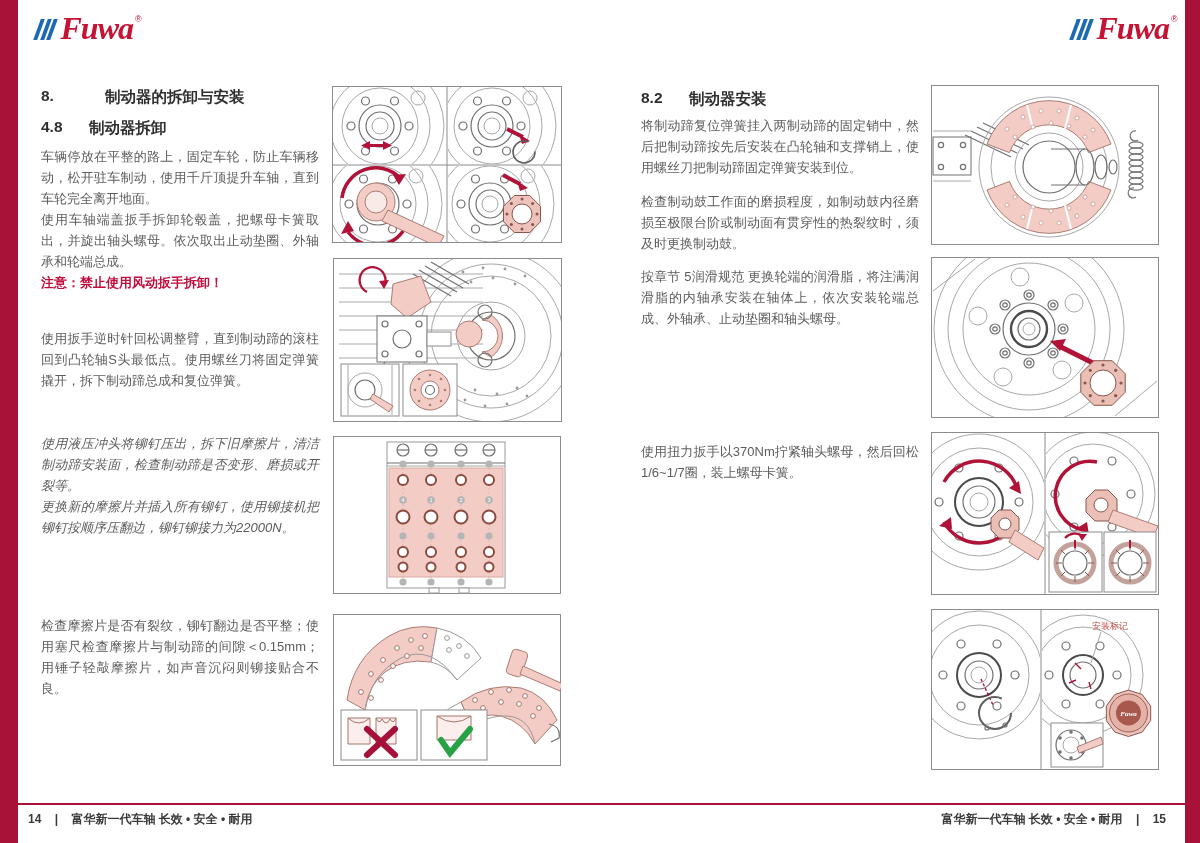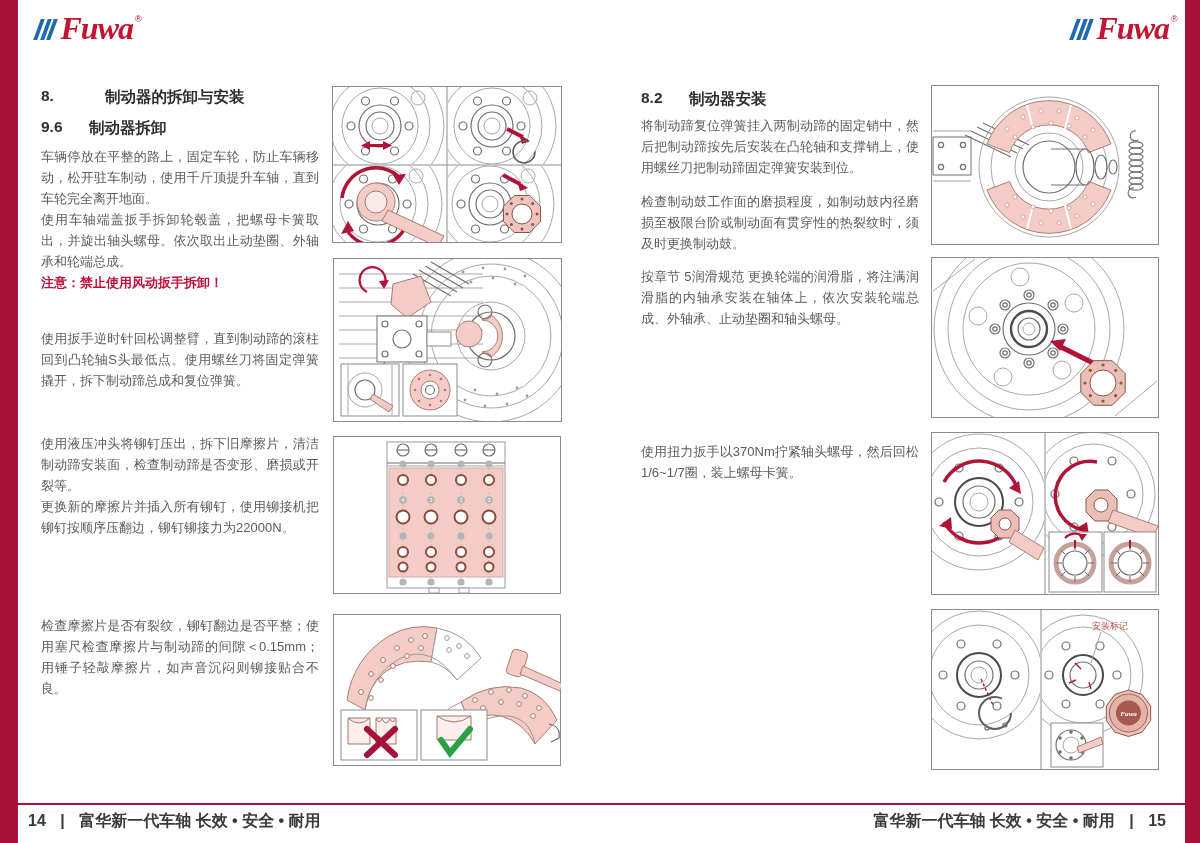--- a/index.html
+++ b/index.html
@@ -21,21 +21,21 @@
   
   .fig{position:absolute;background:#3b82f6;}
   .fig svg{display:block;}
   .ln{fill:none;stroke:#a8a8a8;stroke-width:1;}
   .ln2{fill:none;stroke:#707070;stroke-width:1.2;}
   .pnk{fill:#f3ccc6;stroke:#ab7c72;stroke-width:1;}
   .redln{fill:none;stroke:#b11238;stroke-width:3.5;}
   .redthin{fill:none;stroke:#b11238;stroke-width:2.2;}
   
   .footer-rule{position:absolute;height:2px;background:#a91238;}
-  .footer-text{position:absolute;font-size:16px;font-weight:bold;color:#3a3a3a;white-space:nowrap;}
+  .footer-text{position:absolute;font-size:12px;font-weight:bold;color:#3a3a3a;white-space:nowrap;}
   .footer-text .sep{margin:0 10px;color:#3a3a3a;}
 </style>
 </head>
 <body>
 
 <div id="canvas">
 
   <div class="edge-bar" style="left:0;width:18px;"></div>
   <div class="edge-bar" style="right:0;width:15px;"></div>
 
@@ -53,30 +53,30 @@
         <span class="stripe"></span>
         <span class="stripe"></span>
         <span class="stripe"></span>
       </span>
     <span class="logo-text">Fuwa</span>
     <span class="logo-reg">®</span>
   </div>
 
   <div class="abs h1" style="left:41px;top:87px;">8.</div>
   <div class="abs h1" style="left:89px;top:87px;margin-left:16px;">制动器的拆卸与安装</div>
-  <div class="abs h1" style="left:41px;top:118px;">9.6</div>
+  <div class="abs h1" style="left:41px;top:118px;">4.8</div>
   <div class="abs h1" style="left:89px;top:118px;">制动器拆卸</div>
 
   <div class="abs body-text" style="left:41px;top:146px;">
     <div>车辆停放在平整的路上，固定车轮，防止车辆移动，松开驻车制动，使用千斤顶提升车轴，直到车轮完全离开地面。</div>
     <div>使用车轴端盖扳手拆卸轮毂盖，把螺母卡簧取出，并旋出轴头螺母。依次取出止动垫圈、外轴承和轮端总成。</div>
     <div class="note">注意：禁止使用风动扳手拆卸！</div>
   </div>
   <div class="abs body-text" style="left:41px;top:328px;">使用扳手逆时针回松调整臂，直到制动蹄的滚柱回到凸轮轴S头最低点。使用螺丝刀将固定弹簧撬开，拆下制动蹄总成和复位弹簧。</div>
-  <div class="abs body-text" style="left:41px;top:433px;">
+  <div class="abs body-text" style="left:41px;top:433px;font-style:italic;">
     <div>使用液压冲头将铆钉压出，拆下旧摩擦片，清洁制动蹄安装面，检查制动蹄是否变形、磨损或开裂等。</div>
     <div>更换新的摩擦片并插入所有铆钉，使用铆接机把铆钉按顺序压翻边，铆钉铆接力为22000N。</div>
   </div>
   <div class="abs body-text" style="left:41px;top:615px;">检查摩擦片是否有裂纹，铆钉翻边是否平整；使用塞尺检查摩擦片与制动蹄的间隙＜0.15mm；用锤子轻敲摩擦片，如声音沉闷则铆接贴合不良。</div>
 
   <div class="abs h1" style="left:641px;top:89px;">8.2</div>
   <div class="abs h1" style="left:689px;top:89px;">制动器安装</div>
 
   <div class="abs body-text" style="left:641px;top:191px;">检查制动鼓工作面的磨损程度，如制动鼓内径磨损至极限台阶或制动面有贯穿性的热裂纹时，须及时更换制动鼓。</div>
   <div class="abs body-text" style="left:641px;top:115px;">将制动蹄复位弹簧挂入两制动蹄的固定销中，然后把制动蹄按先后安装在凸轮轴和支撑销上，使用螺丝刀把制动蹄固定弹簧安装到位。</div>

